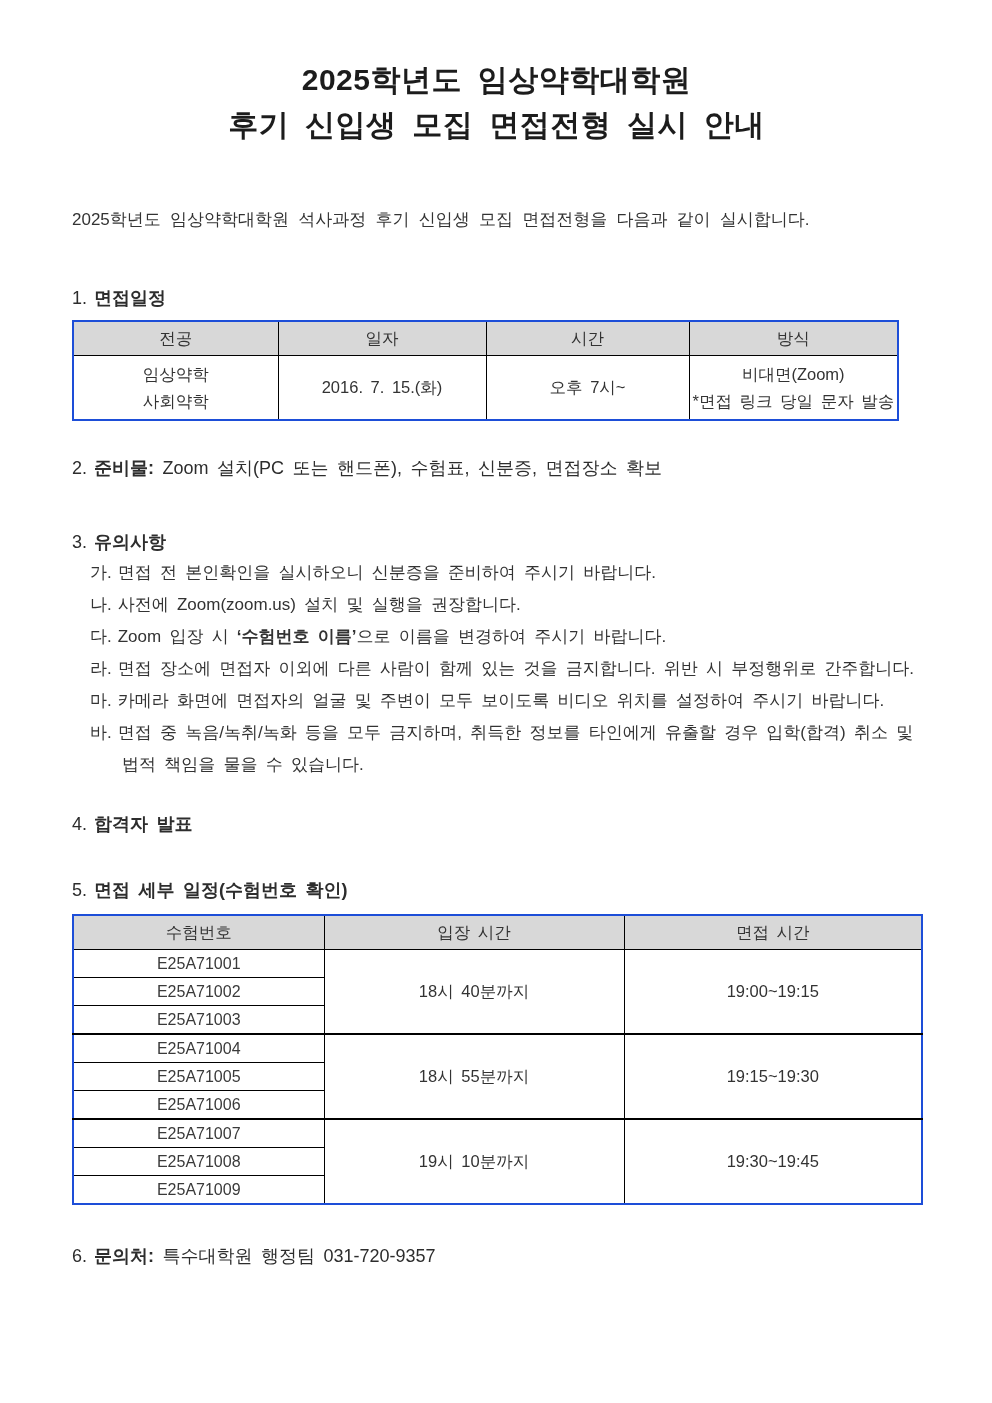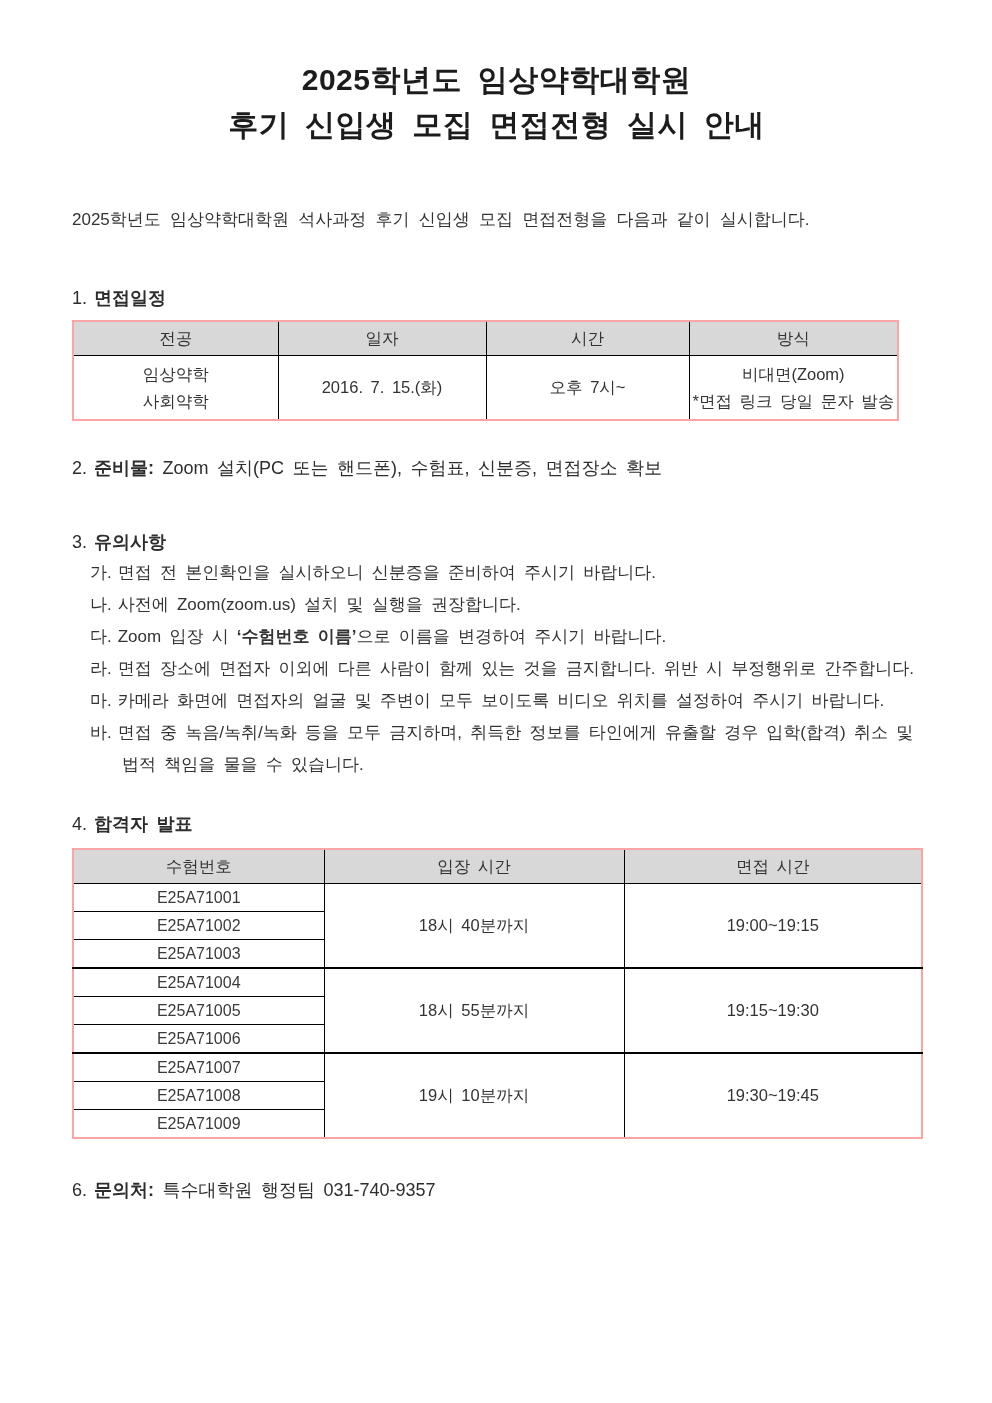--- a/index.html
+++ b/index.html
@@ -41,21 +41,21 @@
   .mt-s1 { margin-top:52px; }
   .mt-s2 { margin-top:34px; }
   .mt-s3 { margin-top:48px; }
   .mt-s4 { margin-top:30px; }
   .mt-s5 { margin-top:40px; }
   .mt-s6 { margin-top:38px; }
 
   table.tbl {
     border-collapse:collapse;
     table-layout:fixed;
-    border:2px solid #fca5a5;
+    border:2px solid #1d4ed8;
   }
   table.tbl th, table.tbl td {
     border:1px solid #000;
     text-align:center;
     vertical-align:middle;
     font-size:16.5px;
     color:#333333;
     word-spacing:3px;
     padding:0;
     overflow:hidden;
@@ -150,20 +150,23 @@
     <div class="oitem"><span class="letter">다.</span><span>Zoom 입장 시 </span><span class="bold">‘수험번호 이름’</span><span>으로 이름을 변경하여 주시기 바랍니다.</span></div>
     <div class="oitem"><span class="letter">라.</span><span>면접 장소에 면접자 이외에 다른 사람이 함께 있는 것을 금지합니다. 위반 시 부정행위로 간주합니다.</span></div>
     <div class="oitem"><span class="letter">마.</span><span>카메라 화면에 면접자의 얼굴 및 주변이 모두 보이도록 비디오 위치를 설정하여 주시기 바랍니다.</span></div>
     <div class="oitem"><span class="letter">바.</span><span>면접 중 녹음/녹취/녹화 등을 모두 금지하며, 취득한 정보를 타인에게 유출할 경우 입학(합격) 취소 및 법적 책임을 물을 수 있습니다.</span></div>
   </div>
 
   <div class="section-heading mt-s4">
     <span class="sec-num">4.</span><span class="sec-title">합격자 발표</span>
   </div>
 
+  <div class="section-heading mt-s5">
+    <span class="sec-num">5.</span><span class="sec-title">면접 세부 일정(수험번호 확인)</span>
+  </div>
 
   <table class="tbl detail-table">
     <colgroup>
         <col style="width:251px">
         <col style="width:300px">
         <col style="width:298px">
       </colgroup>
     <thead>
       <tr>
         <th>수험번호</th>
@@ -205,16 +208,16 @@
           <td class="code-cell">E25A71008</td>
         </tr>
       <tr>
           <td class="code-cell">E25A71009</td>
         </tr>
     </tbody>
   </table>
 
   <div class="section-heading mt-s6">
     <span class="sec-num">6.</span><span class="sec-title">문의처:</span>
-    <span class="sec-inline-text">특수대학원 행정팀 031-740-9357</span>
+    <span class="sec-inline-text">특수대학원 행정팀 031-720-9357</span>
   </div>
 
 </div>
 
 </body></html>

